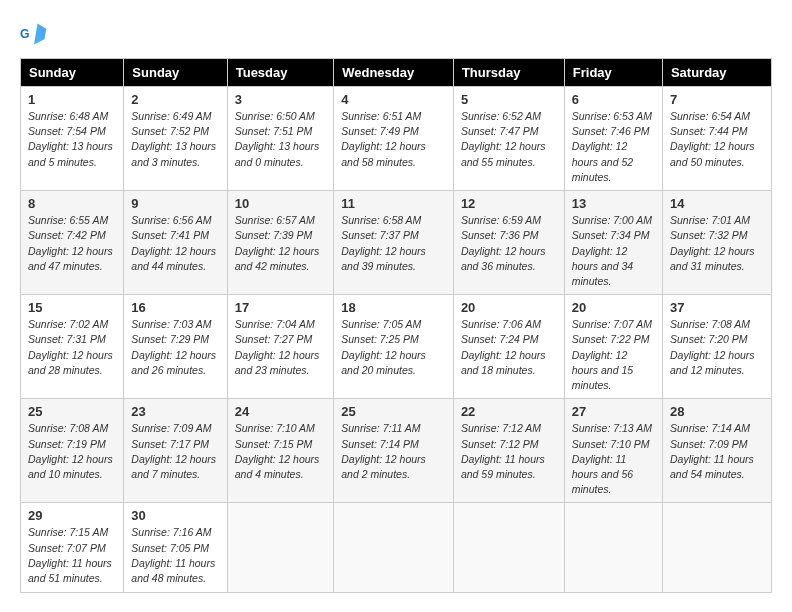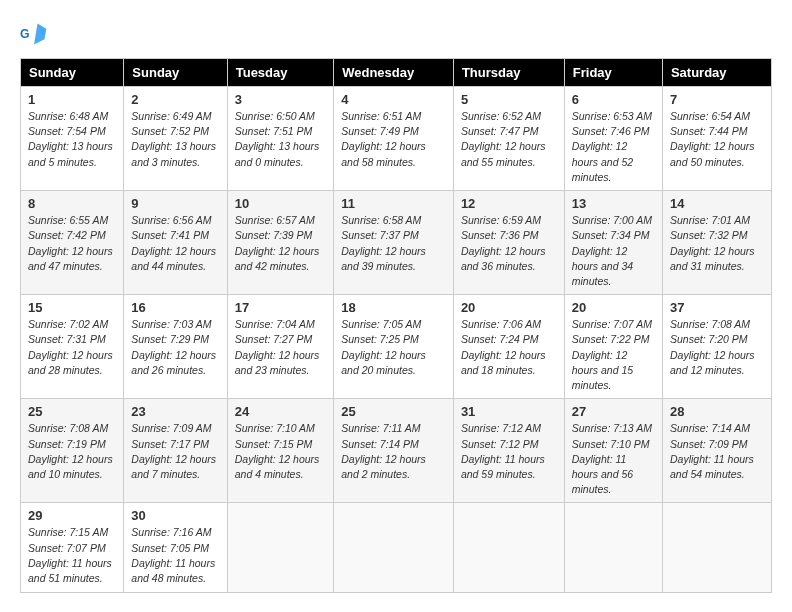--- a/index.html
+++ b/index.html
@@ -215,21 +215,21 @@
       </td>
         <td>
         <span class="day-number">24</span>
         <div class="day-info">Sunrise: 7:10 AM<br>Sunset: 7:15 PM<br>Daylight: 12 hours and 4 minutes.</div>
       </td>
         <td>
         <span class="day-number">25</span>
         <div class="day-info">Sunrise: 7:11 AM<br>Sunset: 7:14 PM<br>Daylight: 12 hours and 2 minutes.</div>
       </td>
         <td>
-        <span class="day-number">31</span>
+        <span class="day-number">22</span>
         <div class="day-info">Sunrise: 7:12 AM<br>Sunset: 7:12 PM<br>Daylight: 11 hours and 59 minutes.</div>
       </td>
         <td>
         <span class="day-number">27</span>
         <div class="day-info">Sunrise: 7:13 AM<br>Sunset: 7:10 PM<br>Daylight: 11 hours and 56 minutes.</div>
       </td>
         <td>
         <span class="day-number">28</span>
         <div class="day-info">Sunrise: 7:14 AM<br>Sunset: 7:09 PM<br>Daylight: 11 hours and 54 minutes.</div>
       </td>

